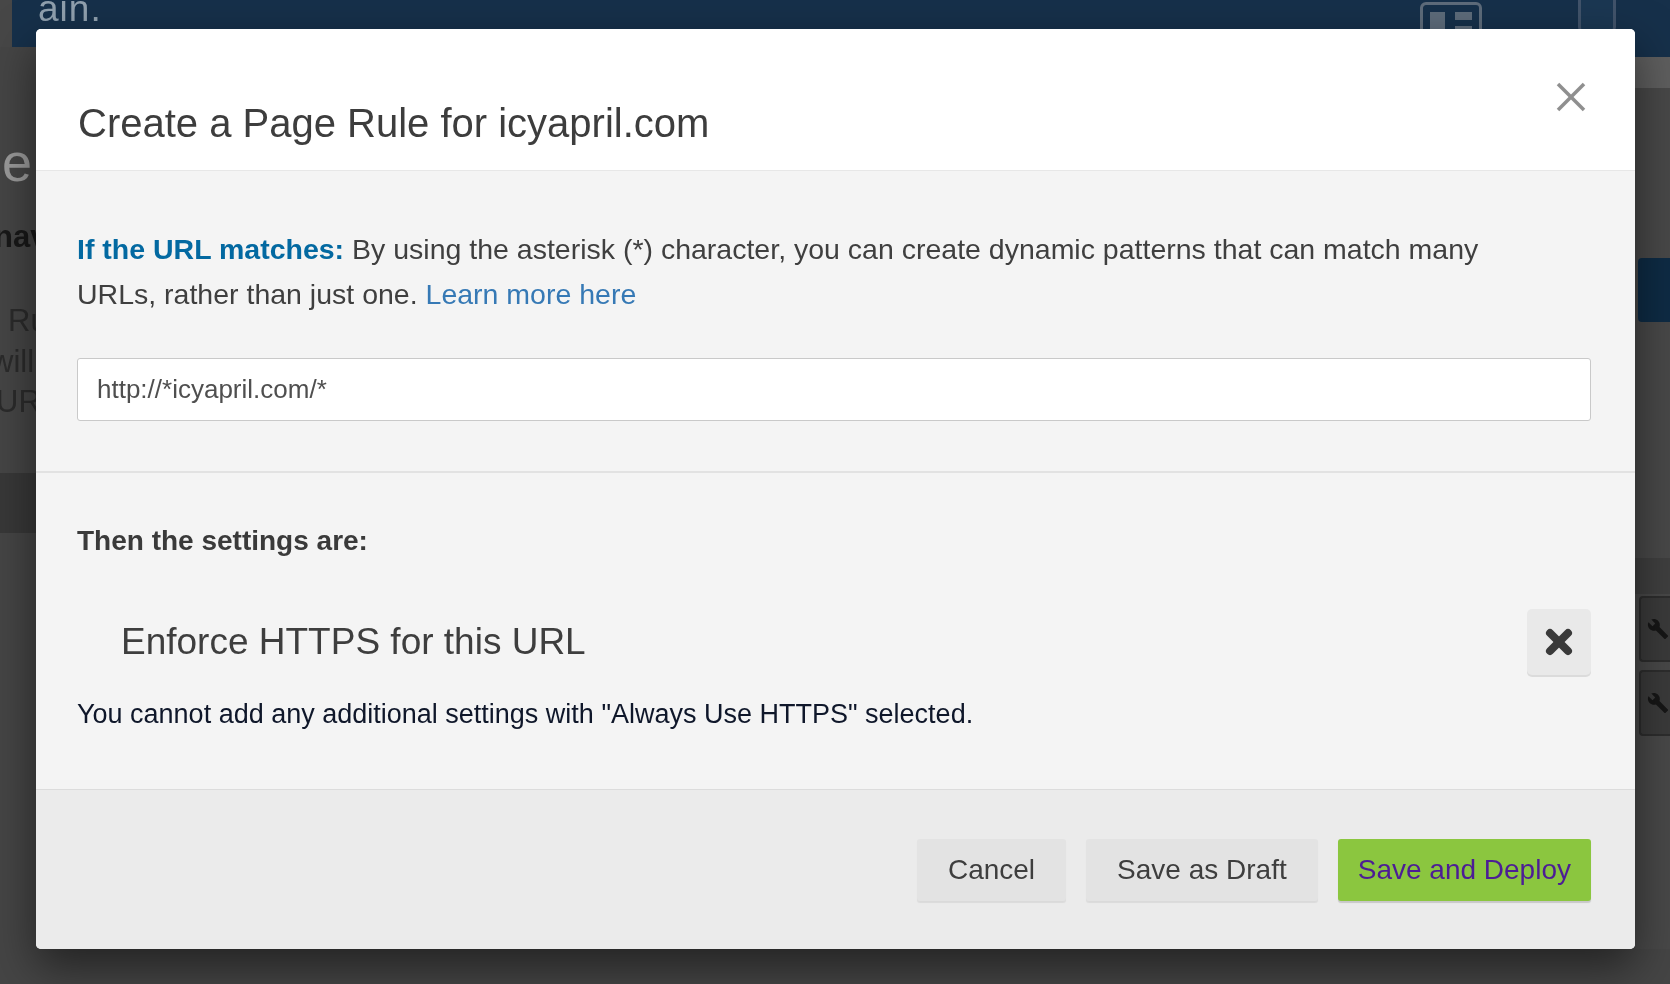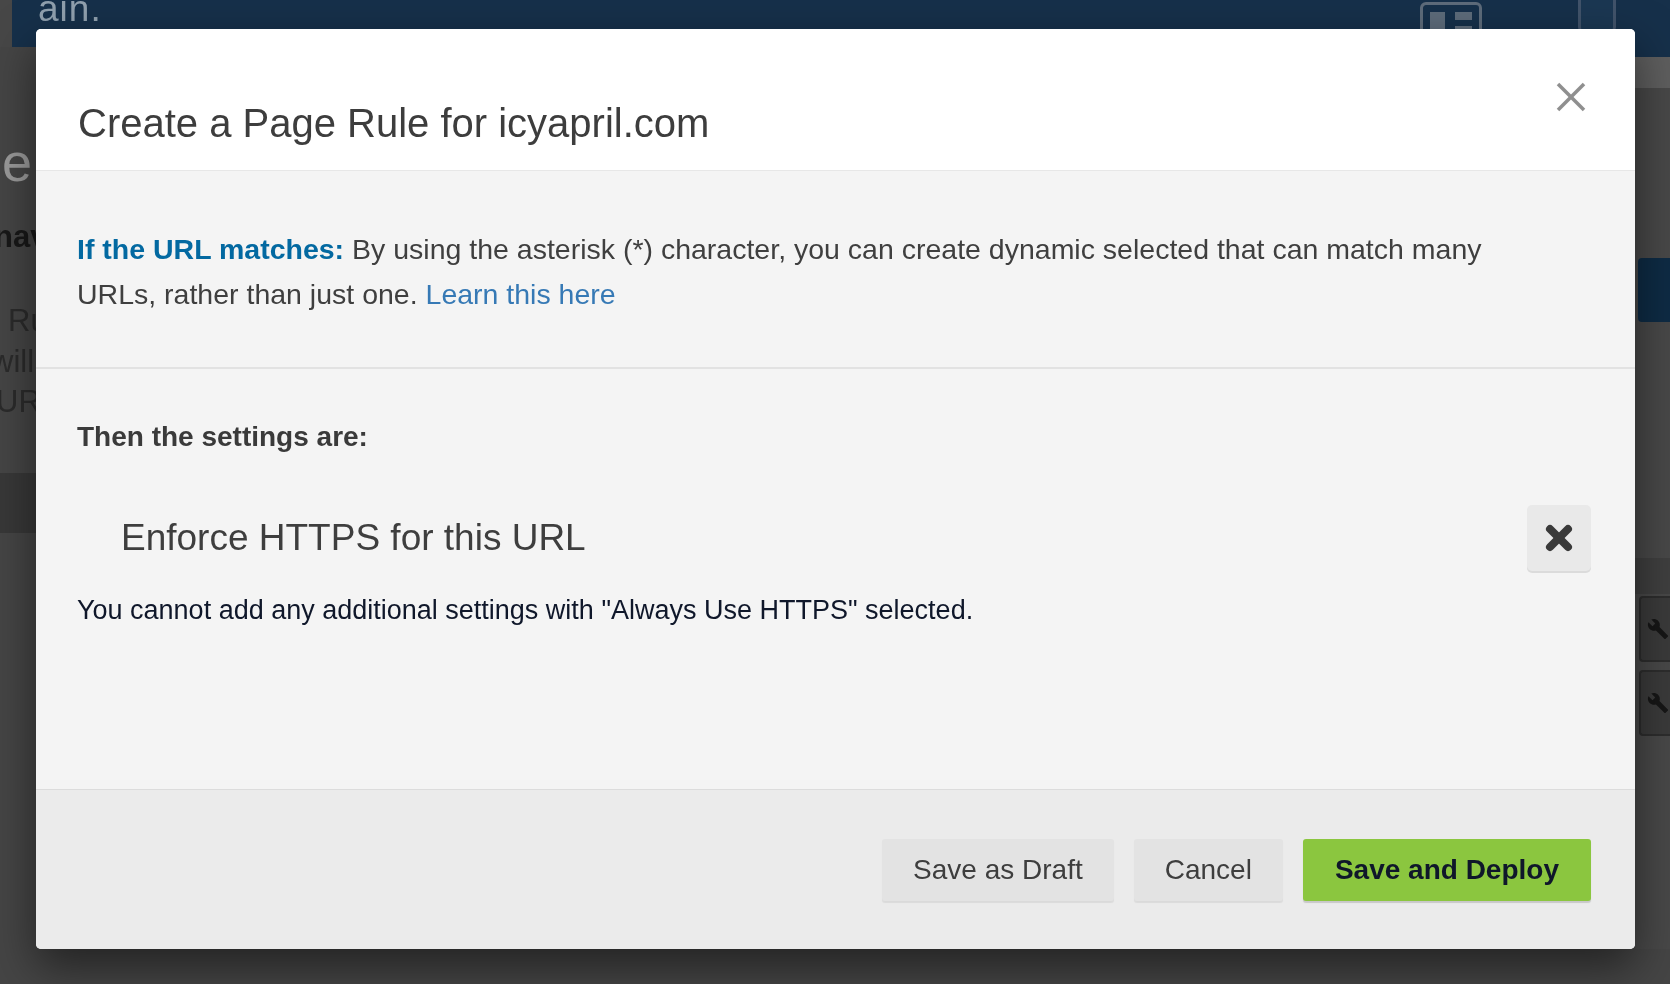--- a/index.html
+++ b/index.html
@@ -89,21 +89,21 @@
                 box-shadow:0 2px 0 rgba(0,0,0,0.10); cursor:pointer;
                 display:flex; align-items:center; justify-content:center; }
 
   .setting-note { margin-top:24px; font-size:27px; color:#0f172a; }
 
   .m-footer { flex:none; height:160px; background:#ebebeb; border-top:1px solid #dcdcdc;
               display:flex; align-items:center; justify-content:flex-end; gap:20px; padding-right:44px; }
   .btn { height:62px; border:none; border-radius:3px; font-family:"Liberation Sans", sans-serif;
          font-size:28px; display:flex; align-items:center; cursor:pointer; }
   .btn-gray  { background:#e3e3e3; color:#3e3e3e; padding:0 31px; box-shadow:0 2px 1px rgba(0,0,0,0.07); }
-  .btn-green { color:#0f172a; font-weight:700; padding:0 32px; box-shadow:0 2px 1px rgba(0,0,0,0.15); }
+  .btn-green { color:#4c1d95; font-weight:400; padding:0 20px; box-shadow:0 2px 1px rgba(0,0,0,0.15); }
 </style>
 </head>
 <body>
 
 <div>
   <div class="top-nav" style="background-color: rgb(22, 48, 74);">
     <span class="nav-fragment">ain.</span>
   </div>
   <div class="top-nav-ext" style="background-color: rgb(22, 48, 74);">
     <div class="icon-grid" style="left:32px; top:2px;">
@@ -149,41 +149,42 @@
       <svg width="36" height="36" viewBox="0 0 36 36">
         <line x1="5" y1="5" x2="31" y2="31" stroke="#8f8f8f" stroke-width="3.5"></line>
         <line x1="31" y1="5" x2="5" y2="31" stroke="#8f8f8f" stroke-width="3.5"></line>
       </svg>
     </button>
   </div>
 
   <div class="m-body">
     <p class="intro">
       <b>If the URL matches:</b>
-      <span>By using the asterisk (*) character, you can create dynamic selected that can match many URLs, rather than just one.</span>
-      <a style="color: rgb(54, 121, 181);">Learn this here</a>
+      <span>By using the asterisk (*) character, you can create dynamic patterns that can match many URLs, rather than just one.</span>
+      <a style="color: rgb(54, 121, 181);">Learn more here</a>
     </p>
 
+    <input class="url-input" type="text" readonly="" value="http://*icyapril.com/*" style="">
 
     <hr class="divider">
 
     <div class="settings-heading">Then the settings are:</div>
 
     <div class="setting-row">
       <div class="setting-desc">Enforce HTTPS for this URL</div>
       <button class="remove-btn">
         <svg width="30" height="30" viewBox="0 0 30 30">
           <line x1="6" y1="6" x2="24" y2="24" stroke="#3a3a3a" stroke-width="8" stroke-linecap="round"></line>
           <line x1="24" y1="6" x2="6" y2="24" stroke="#3a3a3a" stroke-width="8" stroke-linecap="round"></line>
         </svg>
       </button>
     </div>
 
     <div class="setting-note">You cannot add any additional settings with "Always Use HTTPS" selected.</div>
   </div>
 
   <div class="m-footer">
+    <button class="btn btn-gray">Cancel</button>
     <button class="btn btn-gray">Save as Draft</button>
-    <button class="btn btn-gray">Cancel</button>
     <button class="btn btn-green" style="background-color: rgb(139, 198, 63);">Save and Deploy</button>
   </div>
 
 </div>
 
 </body></html>

